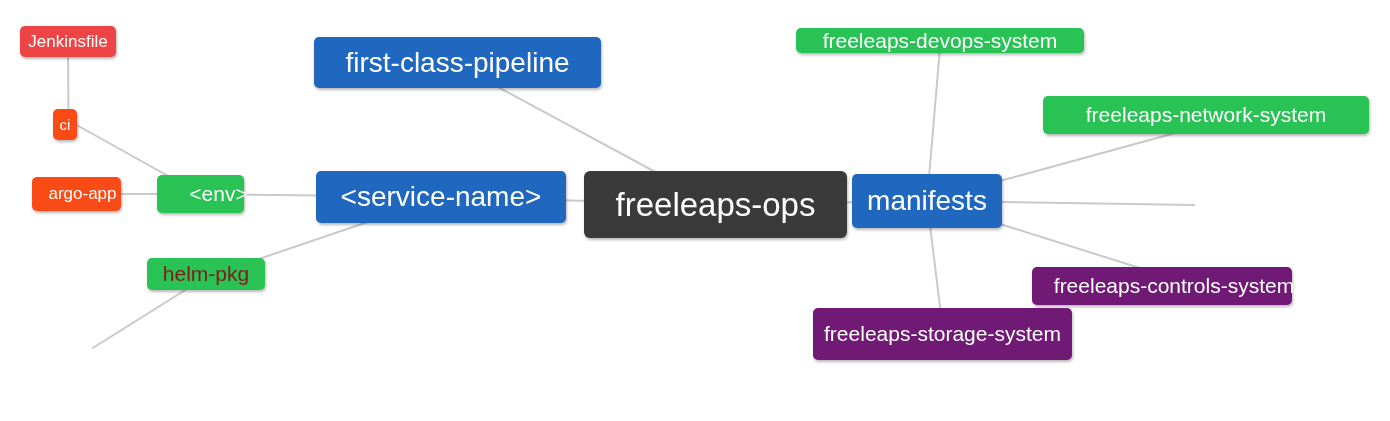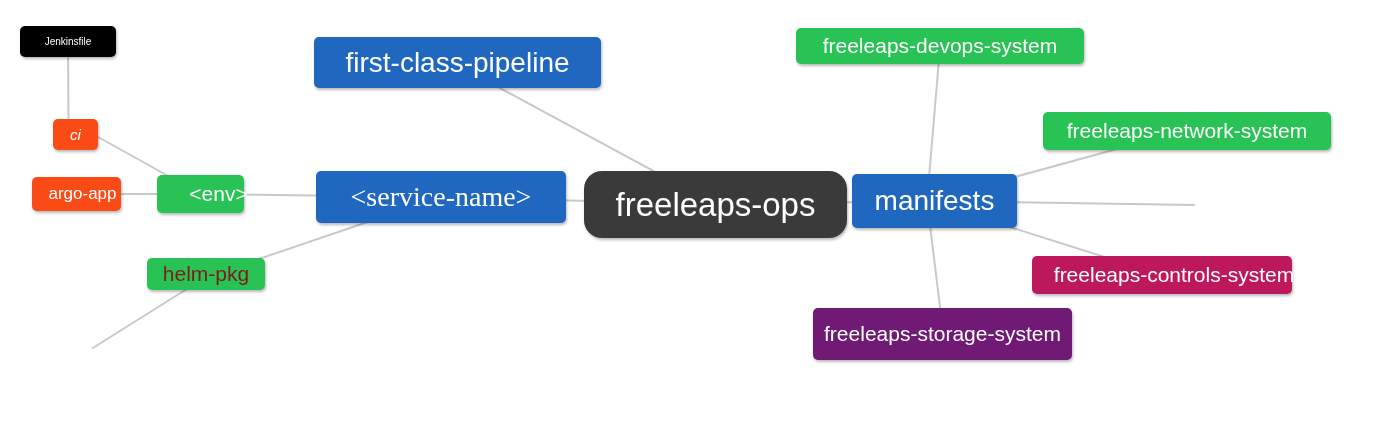--- a/index.html
+++ b/index.html
@@ -28,21 +28,21 @@
     align-items: center;
     justify-content: center;
     color: #ffffff;
     white-space: nowrap;
     border-radius: 5px;
     box-shadow: 1px 2px 3px rgba(0,0,0,0.28);
     box-sizing: border-box;
     cursor: pointer;
     user-select: none;
   }
-  .node.root { border-radius: 18px; }
+  .node.root { border-radius: 6px; }
 </style>
 </head>
 <body>
 
 <div id="canvas">
   <svg id="edges" xmlns="http://www.w3.org/2000/svg" viewBox="0 0 1390 421">
       <line x1="715.5" y1="204.5" x2="452.5" y2="62.5" stroke="#c9c9c9" stroke-width="2"></line>
       <line x1="715.5" y1="204.5" x2="441" y2="197" stroke="#c9c9c9" stroke-width="2"></line>
       <line x1="715.5" y1="204.5" x2="927" y2="201" stroke="#c9c9c9" stroke-width="2"></line>
       <line x1="441" y1="197" x2="200.5" y2="194" stroke="#c9c9c9" stroke-width="2"></line>
@@ -57,46 +57,46 @@
       <line x1="927" y1="201" x2="1162" y2="275" stroke="#c9c9c9" stroke-width="2"></line>
       <line x1="927" y1="201" x2="942.5" y2="327" stroke="#c9c9c9" stroke-width="2"></line>
     </svg>
 
 <div class="node root" style="left: 584px; top: 171px; width: 263px; height: 67px; font-size: 33px; background: rgb(58, 58, 58); color: rgb(255, 255, 255);">
       <span>freeleaps-ops</span>
     </div>
     <div class="node" style="left: 314px; top: 37px; width: 287px; height: 51px; font-size: 28px; background: rgb(32, 103, 192); color: rgb(255, 255, 255);">
       <span>first-class-pipeline</span>
     </div>
-    <div class="node" style="left: 316px; top: 171px; width: 250px; height: 52px; font-size: 28px; background: rgb(32, 103, 192); color: rgb(255, 255, 255); font-family: Liberation Serif, serif;">
+    <div class="node" style="left: 316px; top: 171px; width: 250px; height: 52px; font-size: 28px; background: rgb(32, 103, 192); color: rgb(255, 255, 255);">
       <span>&lt;service-name&gt;</span>
     </div>
-    <div class="node" style="left: 852px; top: 174px; width: 165px; height: 54px; font-size: 28px; background: rgb(32, 103, 192); color: rgb(255, 255, 255);">
+    <div class="node" style="left: 852px; top: 174px; width: 150px; height: 54px; font-size: 28px; background: rgb(32, 103, 192); color: rgb(255, 255, 255);">
       <span>manifests</span>
     </div>
     <div class="node" style="left: 157px; top: 175px; width: 87px; height: 38px; font-size: 21px; background: rgb(41, 194, 85); color: rgb(255, 255, 255); padding-left: 36px;">
       <span>&lt;env&gt;</span>
     </div>
     <div class="node" style="left: 147px; top: 258px; width: 118px; height: 32px; font-size: 21px; background: rgb(41, 194, 85); color: #7f1d1d;">
       <span>helm-pkg</span>
     </div>
-    <div class="node" style="left: 53px; top: 119px; width: 45px; height: 31px; font-size: 15px; background: rgb(250, 74, 22); color: rgb(255, 255, 255); font-style: italic;">
+    <div class="node" style="left: 53px; top: 109px; width: 24px; height: 31px; font-size: 15px; background: rgb(250, 74, 22); color: rgb(255, 255, 255);">
       <span>ci</span>
     </div>
     <div class="node" style="left: 32px; top: 177px; width: 89px; height: 34px; font-size: 17px; background: rgb(250, 74, 22); color: rgb(255, 255, 255); padding-left: 12px;">
       <span>argo-app</span>
     </div>
-    <div class="node" style="left: 20px; top: 26px; width: 96px; height: 31px; font-size: 10px; background: #000000; color: rgb(255, 255, 255);">
+    <div class="node" style="left: 20px; top: 26px; width: 96px; height: 31px; font-size: 17px; background: #ef4444; color: rgb(255, 255, 255);">
       <span>Jenkinsfile</span>
     </div>
-    <div class="node" style="left: 796px; top: 28px; width: 288px; height: 36px; font-size: 21px; background: rgb(41, 194, 85); color: rgb(255, 255, 255);">
+    <div class="node" style="left: 796px; top: 28px; width: 288px; height: 25px; font-size: 21px; background: rgb(41, 194, 85); color: rgb(255, 255, 255);">
       <span>freeleaps-devops-system</span>
     </div>
-    <div class="node" style="left: 1043px; top: 112px; width: 288px; height: 38px; font-size: 21px; background: rgb(41, 194, 85); color: rgb(255, 255, 255);">
+    <div class="node" style="left: 1043px; top: 96px; width: 326px; height: 38px; font-size: 21px; background: rgb(41, 194, 85); color: rgb(255, 255, 255);">
       <span>freeleaps-network-system</span>
     </div>
-    <div class="node" style="left: 1032px; top: 256px; width: 260px; height: 38px; font-size: 21px; background: #be185d; color: rgb(255, 255, 255); padding-left: 24px;">
+    <div class="node" style="left: 1032px; top: 267px; width: 260px; height: 38px; font-size: 21px; background: #701a75; color: rgb(255, 255, 255); padding-left: 24px;">
       <span>freeleaps-controls-system</span>
     </div>
     <div class="node" style="left: 813px; top: 308px; width: 259px; height: 52px; font-size: 21px; background: #701a75; color: rgb(255, 255, 255);">
       <span>freeleaps-storage-system</span>
     </div>
   </div>
 
 </body></html>

